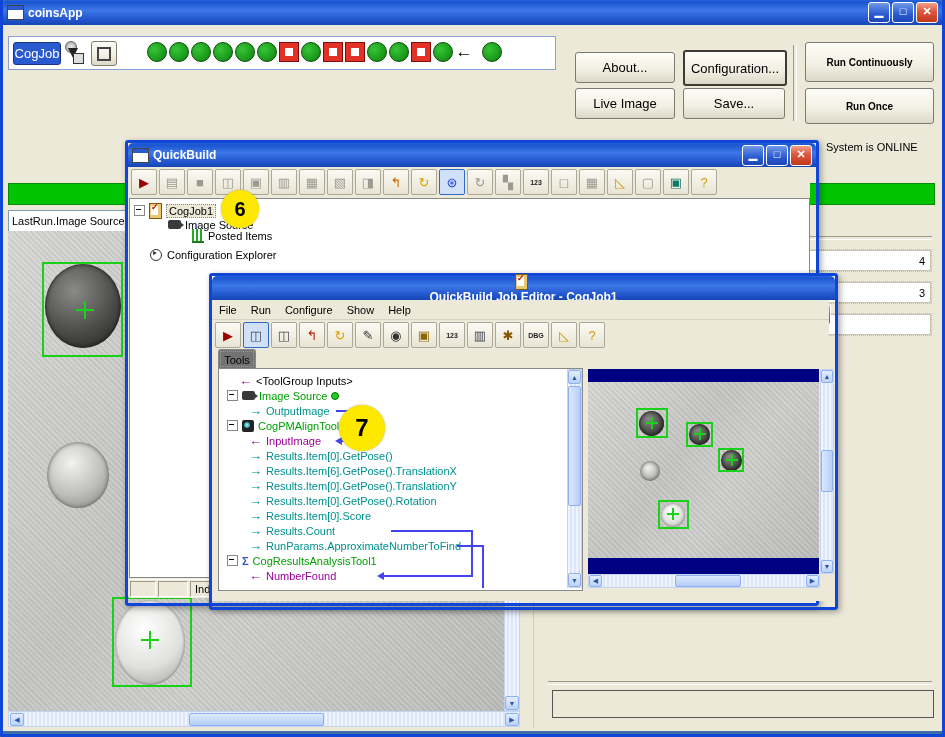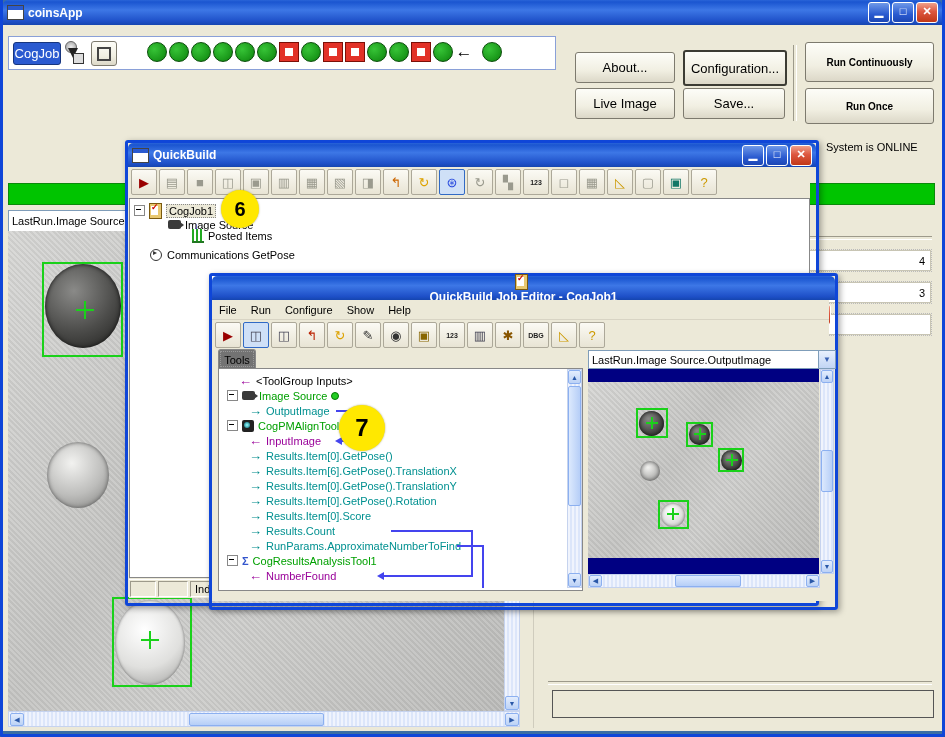--- a/index.html
+++ b/index.html
@@ -289,21 +289,21 @@
       <div class="trow" style="left:38px;top:18px;">
         <span class="camicon"></span>
         <span>Image Source</span>
       </div>
       <div class="trow" style="left:18px;top:29px;margin-left:44px;">
         <span class="postedicon"></span>
         <span>Posted Items</span>
       </div>
       <div class="trow" style="left:20px;top:48px;">
         <span class="circicon"></span>
-        <span>Communications GetPose</span>
+        <span>Configuration Explorer</span>
       </div>
       <div class="badge" style="left:91px;top:-9px;width:38px;height:38px;font-size:20px;">
         <span>6</span>
       </div>
     </div>
     <div class="statusbar" style="left:1px;top:412px;width:680px;height:18px;">
       <div class="sbcell" style="width:16px;"></div>
       <div class="sbcell" style="width:20px;"></div>
       <div class="sbcell" style="width:60px;">
         <span>Inde</span>
@@ -460,24 +460,20 @@
         <div class="sbBtn" style="left:0;top:0;width:13px;height:14px;">▲</div>
         <div class="sbThumb" style="left:0;top:16px;width:13px;height:120px;"></div>
         <div class="sbBtn" style="left:0;bottom:0;width:13px;height:14px;">▼</div>
       </div>
 
       <div class="badge" style="left:120px;top:36px;width:46px;height:46px;font-size:24px;">
         <span>7</span>
       </div>
     </div>
 
-    <div class="combo" style="left:376px;top:50px;width:246px;height:17px;">
-      <span class="txt">LastRun.Image Source.OutputImage</span>
-      <span class="drop">▼</span>
-    </div>
     <div class="abs" style="left:376px;top:69px;width:231px;height:205px;background:#000082;">
       <div class="grayimg" style="left:0;top:13px;width:231px;height:176px;">
         <div class="coin dark" style="left:51px;top:29px;width:25px;height:25px;"></div>
         <div class="gbox" style="left:48px;top:26px;width:32px;height:30px;"></div>
         <div class="cross-h" style="left:58px;top:40px;width:12px;"></div>
         <div class="cross-v" style="left:63px;top:35px;height:12px;"></div>
         <div class="coin dark" style="left:101px;top:42px;width:21px;height:21px;"></div>
         <div class="gbox" style="left:98px;top:40px;width:27px;height:25px;"></div>
         <div class="cross-h" style="left:106px;top:51px;width:12px;"></div>
         <div class="cross-v" style="left:111px;top:46px;height:12px;"></div>

